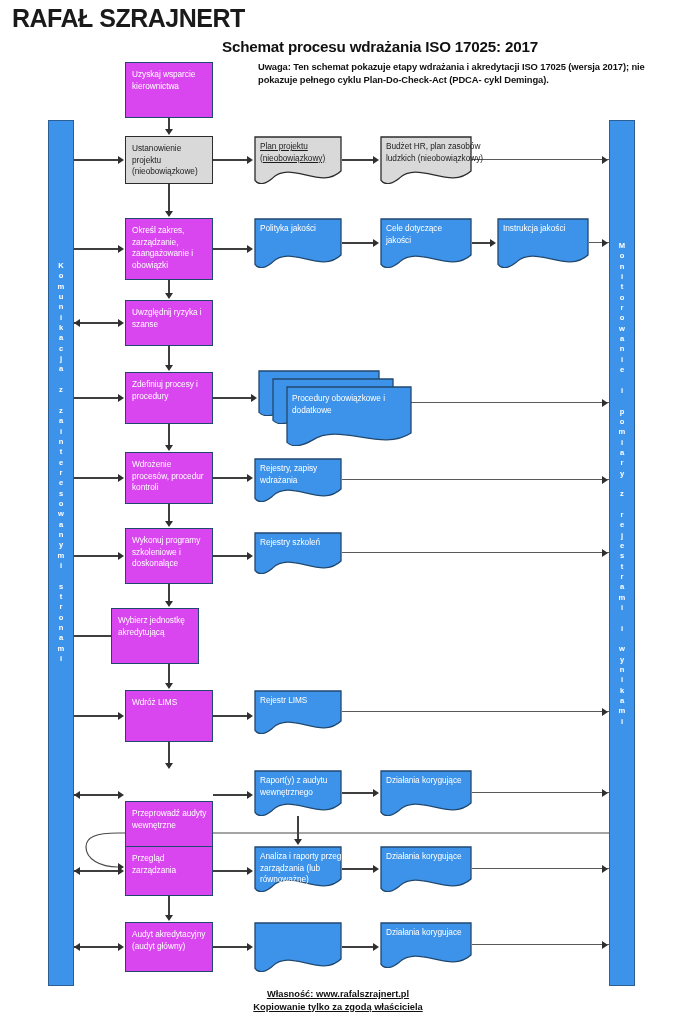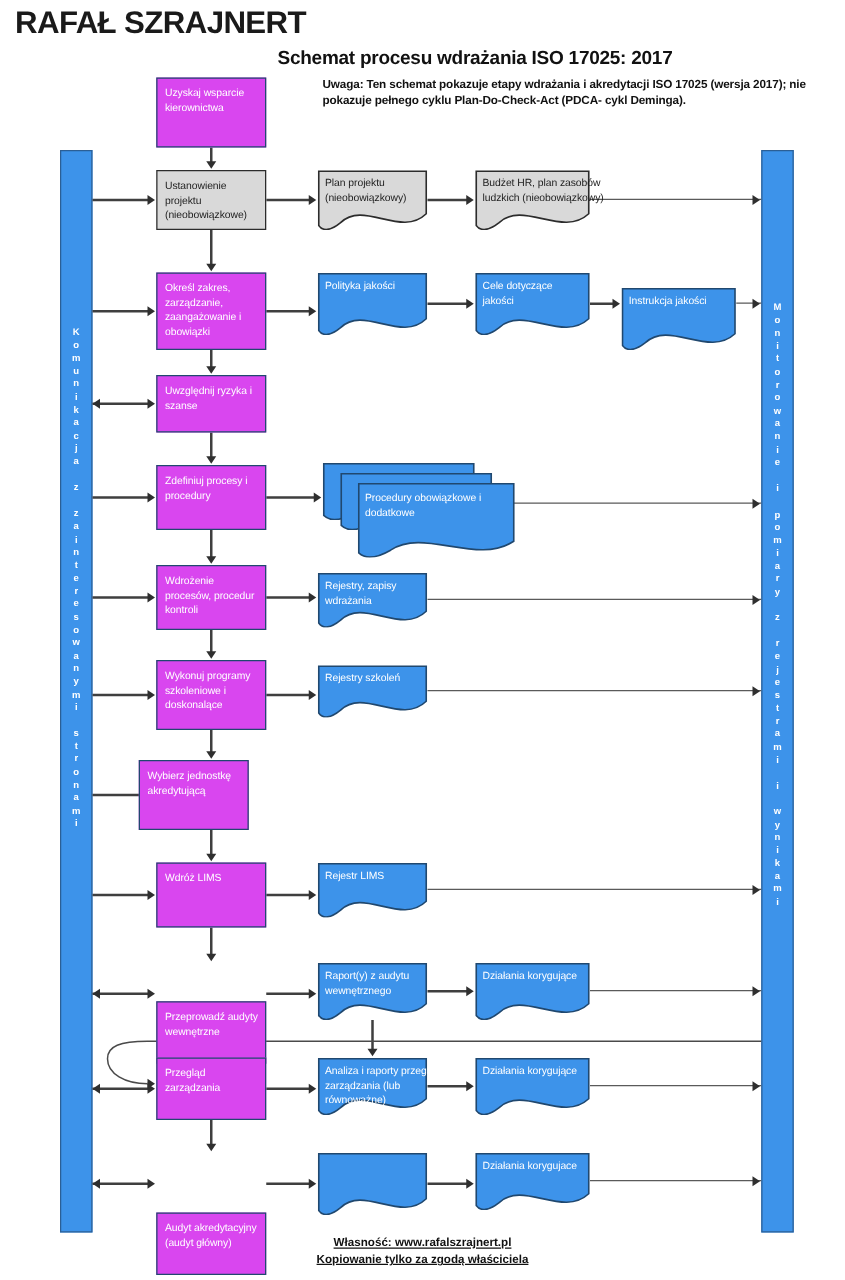--- a/index.html
+++ b/index.html
@@ -294,21 +294,21 @@
 
   <div id="nodes">
       <div class="node proc" style="position: absolute; left: 125px; top: 62px; width: 88px; height: 56px;"><span>Uzyskaj wsparcie kierownictwa</span></div>
       <div class="node proc gray" style="position: absolute; left: 125px; top: 136px; width: 88px; height: 48px;"><span>Ustanowienie projektu (nieobowiązkowe)</span></div>
       <div class="node doc" style="position: absolute; left: 254px; top: 136px; width: 88px; height: 48px;">
         <div class="doc-wrap">
           <svg viewBox="0 0 88 48" preserveAspectRatio="none">
             <path d="M1,1 H87 V35 C66.88,54.5 36.96,23.950000000000003 18.48,42.15 C10.559999999999999,48.65 4.4,49.3 1,44.36 Z" fill="#d9d9d9" stroke="#2c2c2c" stroke-width="1.3"></path>
           </svg>
         </div>
-        <div class="doc-label dark" style="color: rgb(29, 29, 29);">Plan projektu (nieobowiązkowy)</div>
+        <div class="doc-label dark" style="color: rgb(29, 29, 29); text-decoration: underline;">Plan projektu (nieobowiązkowy)</div>
       </div>
       <div class="node doc" style="position: absolute; left: 380px; top: 136px; width: 92px; height: 48px;">
         <div class="doc-wrap">
           <svg viewBox="0 0 92 48" preserveAspectRatio="none">
             <path d="M1,1 H91 V35 C69.92,54.5 38.64,23.950000000000003 19.32,42.15 C11.04,48.65 4.6000000000000005,49.3 1,44.36 Z" fill="#d9d9d9" stroke="#2c2c2c" stroke-width="1.3"></path>
           </svg>
         </div>
         <div class="doc-label dark clip" style="color: rgb(29, 29, 29);">Budżet HR, plan zasobów ludzkich (nieobowiązkowy)</div>
       </div>
       <div class="node proc" style="position: absolute; left: 125px; top: 218px; width: 88px; height: 62px;"><span>Określ zakres, zarządzanie, zaangażowanie i obowiązki</span></div>
@@ -321,21 +321,21 @@
         <div class="doc-label" style="color: rgb(255, 255, 255);">Polityka jakości</div>
       </div>
       <div class="node doc" style="position: absolute; left: 380px; top: 218px; width: 92px; height: 50px;">
         <div class="doc-wrap">
           <svg viewBox="0 0 92 50" preserveAspectRatio="none">
             <path d="M1,1 H91 V37 C69.92,56.5 38.64,25.950000000000003 19.32,44.15 C11.04,50.65 4.6000000000000005,51.3 1,46.36 Z" fill="#3d93ea" stroke="#20486f" stroke-width="1.3"></path>
           </svg>
         </div>
         <div class="doc-label" style="color: rgb(255, 255, 255);">Cele dotyczące jakości</div>
       </div>
-      <div class="node doc" style="position: absolute; left: 497px; top: 218px; width: 92px; height: 50px; margin-top: 12px;">
+      <div class="node doc" style="position: absolute; left: 497px; top: 218px; width: 92px; height: 50px;">
         <div class="doc-wrap">
           <svg viewBox="0 0 92 50" preserveAspectRatio="none">
             <path d="M1,1 H91 V37 C69.92,56.5 38.64,25.950000000000003 19.32,44.15 C11.04,50.65 4.6000000000000005,51.3 1,46.36 Z" fill="#3d93ea" stroke="#20486f" stroke-width="1.3"></path>
           </svg>
         </div>
         <div class="doc-label" style="color: rgb(255, 255, 255);">Instrukcja jakości</div>
       </div>
       <div class="node proc" style="position: absolute; left: 125px; top: 300px; width: 88px; height: 46px;"><span>Uwzględnij ryzyka i szanse</span></div>
       <div class="node proc" style="position: absolute; left: 125px; top: 372px; width: 88px; height: 52px;"><span>Zdefiniuj procesy i procedury</span></div>
       <div class="node doc" style="position: absolute; left: 258px; top: 370px; width: 150px; height: 62px;">
@@ -411,21 +411,21 @@
         <div class="doc-label clip" style="color: rgb(255, 255, 255);">Analiza i raporty przeglądu zarządzania (lub równoważne)</div>
       </div>
       <div class="node doc" style="position: absolute; left: 380px; top: 846px; width: 92px; height: 46px;">
         <div class="doc-wrap">
           <svg viewBox="0 0 92 46" preserveAspectRatio="none">
             <path d="M1,1 H91 V33 C69.92,52.5 38.64,21.950000000000003 19.32,40.15 C11.04,46.65 4.6000000000000005,47.3 1,42.36 Z" fill="#3d93ea" stroke="#20486f" stroke-width="1.3"></path>
           </svg>
         </div>
         <div class="doc-label" style="color: rgb(255, 255, 255);">Działania korygujące</div>
       </div>
-      <div class="node proc" style="position: absolute; left: 125px; top: 970px; width: 88px; height: 50px;"><span>Audyt akredytacyjny (audyt główny)</span></div>
+      <div class="node proc" style="position: absolute; left: 125px; top: 922px; width: 88px; height: 50px;"><span>Audyt akredytacyjny (audyt główny)</span></div>
       <div class="node doc" style="position: absolute; left: 254px; top: 922px; width: 88px; height: 50px;">
         <div class="doc-wrap">
           <svg viewBox="0 0 88 50" preserveAspectRatio="none">
             <path d="M1,1 H87 V37 C66.88,56.5 36.96,25.950000000000003 18.48,44.15 C10.559999999999999,50.65 4.4,51.3 1,46.36 Z" fill="#3d93ea" stroke="#20486f" stroke-width="1.3"></path>
           </svg>
         </div>
       </div>
       <div class="node doc" style="position: absolute; left: 380px; top: 922px; width: 92px; height: 46px;">
         <div class="doc-wrap">
           <svg viewBox="0 0 92 46" preserveAspectRatio="none">

